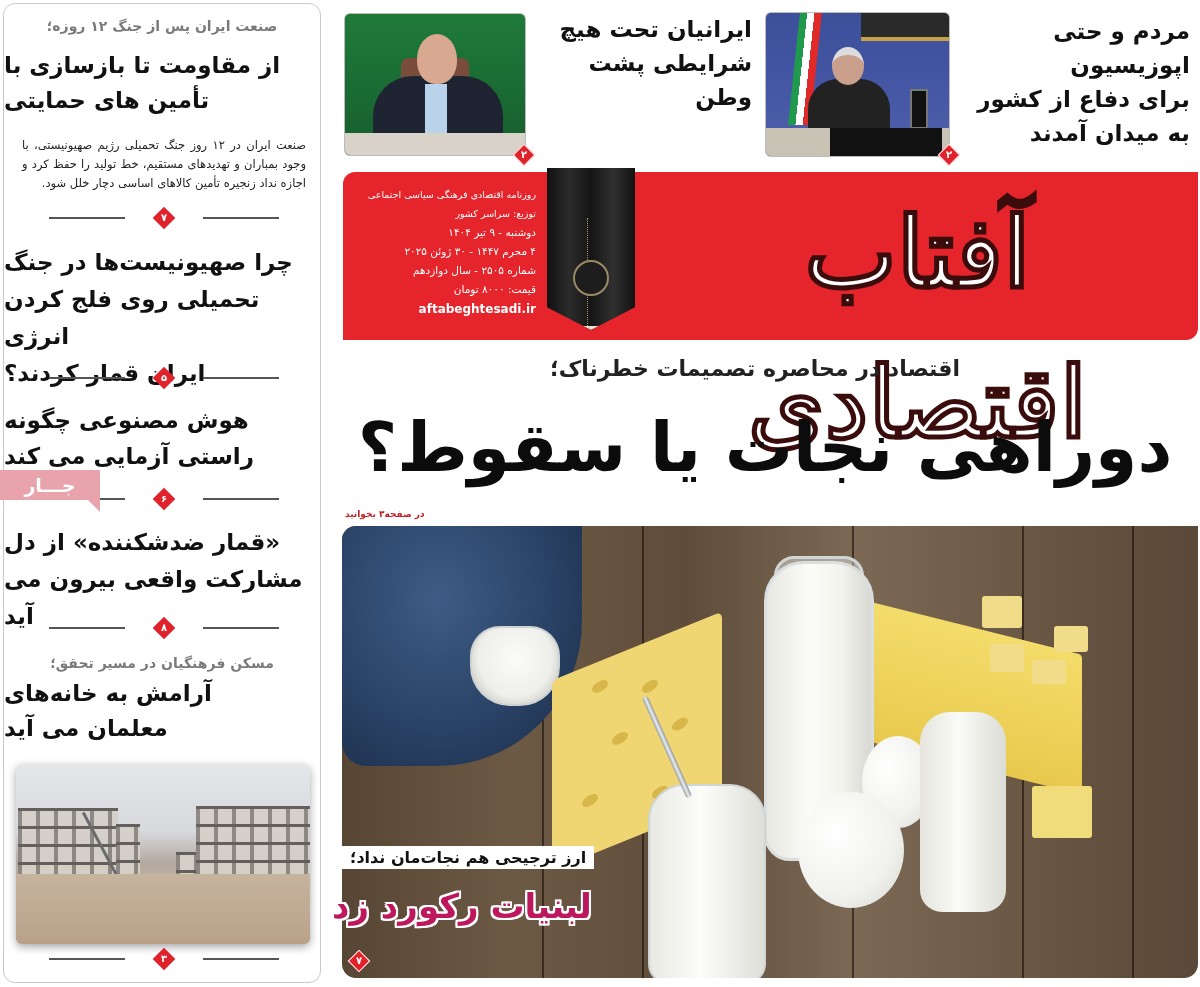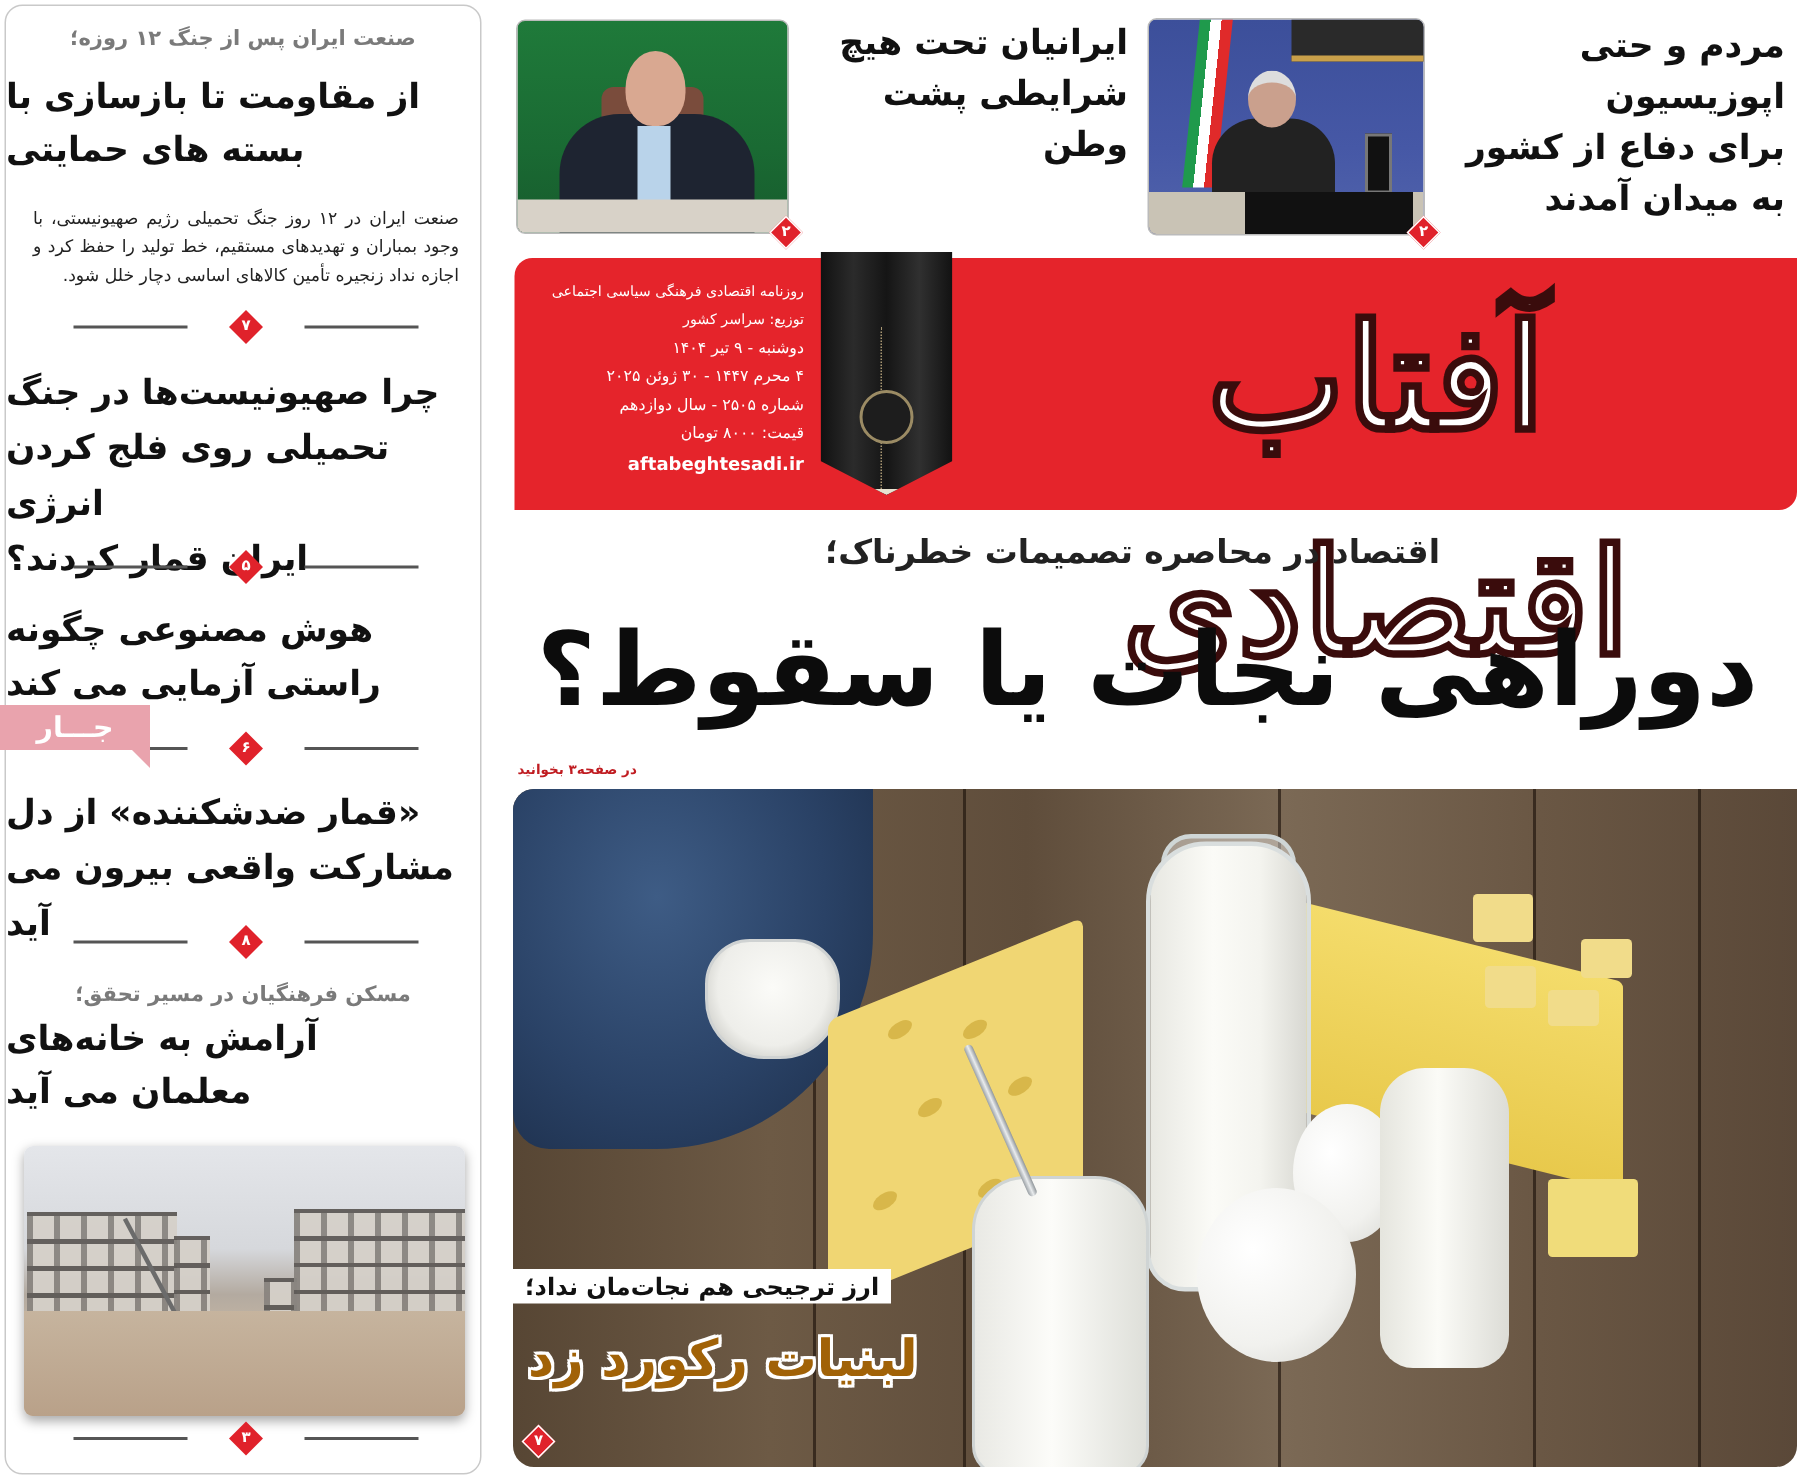--- a/index.html
+++ b/index.html
@@ -113,33 +113,33 @@
   .lead-photo .bottle-neck { position: absolute; left: 432px; top: 30px; width: 90px; height: 40px; border: 3px solid #cfd6d6; border-radius: 20px; background: rgba(255,255,255,0.4); }
   .lead-photo .small-bottle { position: absolute; left: 578px; top: 186px; width: 86px; height: 200px; border-radius: 30px 30px 22px 22px; background: linear-gradient(90deg,#e5e5de,#fbfbf7 45%,#dcdcd6); }
   .lead-photo .egg { position: absolute; border-radius: 50%; background: radial-gradient(ellipse at 35% 35%, #ffffff 0%, #f1f1ee 60%, #d5d5d0 100%); }
   .lead-photo .yogurt { position: absolute; left: 306px; top: 258px; width: 118px; height: 200px; border-radius: 36px 36px 20px 20px; background: linear-gradient(90deg,#e9e9e4,#fcfcf9 45%,#dedfd9); border: 2px solid #cfd4d4; }
   .lead-photo .spoon { position: absolute; left: 322px; top: 166px; width: 6px; height: 110px; background: linear-gradient(90deg,#9aa0a4,#e9ecee,#8f9599); transform: rotate(-24deg); border-radius: 3px; }
 
   .sub-kicker {
     position: absolute; left: 342px; top: 846px; background: #fff; padding: 2px 8px; font-size: 16px; font-weight: bold; color: #111;
   }
   .sub-title {
-    position: absolute; left: 352px; top: 886px; font-size: 34px; font-weight: bold; color: #a16207;
+    position: absolute; left: 332px; top: 886px; font-size: 34px; font-weight: bold; color: #be185d;
     text-shadow: -2px -2px 0 #fff, 2px -2px 0 #fff, -2px 2px 0 #fff, 2px 2px 0 #fff, 0 2px 0 #fff, 0 -2px 0 #fff, 2px 0 0 #fff, -2px 0 0 #fff;
   }
 </style>
 </head>
 <body>
 
 <div class="left-col">
 
   <div class="kicker-gray rtl" style="top:14px;">صنعت ایران پس از جنگ ۱۲ روزه؛</div>
   <div class="lc-title rtl" style="top:44px;">
     <div>از مقاومت تا بازسازی با</div>
-    <div>بسته های حمایتی</div>
+    <div>تأمین های حمایتی</div>
   </div>
   <div class="lc-body rtl" style="top:132px;">صنعت ایران در ۱۲ روز جنگ تحمیلی رژیم صهیونیستی، با وجود بمباران و تهدیدهای مستقیم، خط تولید را حفظ کرد و اجازه نداد زنجیره تأمین کالاهای اساسی دچار خلل شود.</div>
 
   <div class="divider" style="top:203px;">
     <div class="line l"></div>
       <div class="line r"></div>
     <div class="diamond">
         <div class="sq"></div>
         <div class="num">۷</div>
       </div>

